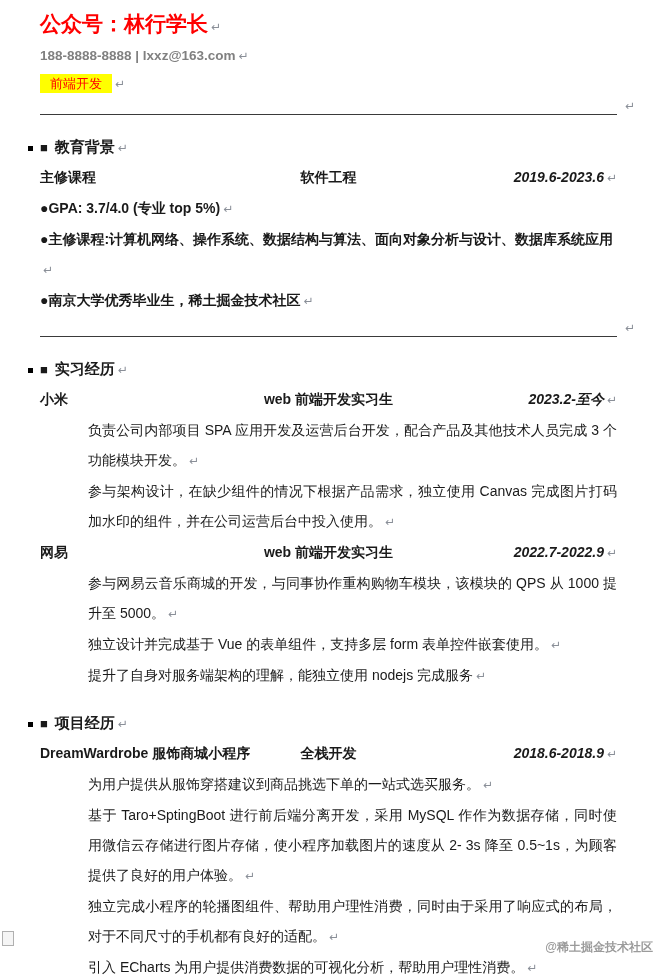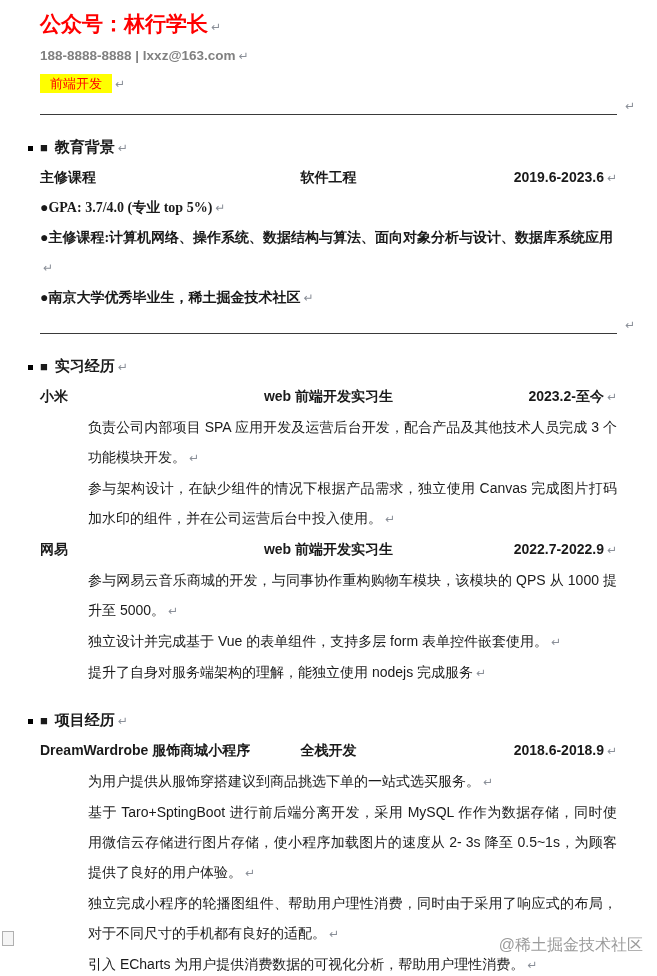--- a/index.html
+++ b/index.html
@@ -23,27 +23,27 @@
 
   .pilcrow { color:var(--pilcrow,#8a8f98); font-size:12px; margin-left:3px; font-weight:normal; }
 
   .section-heading { position:relative; margin-top:20px; margin-bottom:4px; font-size:15px; line-height:23px; font-weight:bold; }
   .mini-bullet { position:absolute; left:-12px; top:11px; width:5px; height:5px; background:#000; }
   .square { font-size:13px; margin-right:7px; }
 
   .row3 { display:grid; grid-template-columns:1fr auto 1fr; margin:2px 0; font-size:14px; line-height:26px; font-weight:bold; }
   .row3 .c1 { justify-self:start; }
   .row3 .c2 { justify-self:center; }
-  .row3 .c3 { justify-self:end; }
+  .row3 .c3 { justify-self:end;font-style:italic; }
 
-  .edu-bullet { font-size:14px; line-height:30px; font-weight:bold;font-family:Liberation Serif, serif; }
+  .edu-bullet { font-size:14px; line-height:30px; font-weight:bold; }
 
   .para { font-size:14px; line-height:30px; text-align:justify; text-justify:inter-ideograph;margin-left:48px; }
 
-  .watermark { position:absolute; right:14px; bottom:20px; font-size:16px; color:var(--watermark,#9b9b9b); }
+  .watermark { position:absolute; right:4px; bottom:20px; font-size:12px; color:var(--watermark,#9b9b9b);font-weight:bold; }
   .corner-box { position:absolute; left:2px; bottom:30px; width:12px; height:15px; border:1px solid #b0b0b0; background:#f5f5f5; }
 </style>
 </head>
 <body>
 
 <div class="content">
 
   <div class="title center">
     <span>公众号：林行学长</span><span class="pilcrow">↵</span>
   </div>

